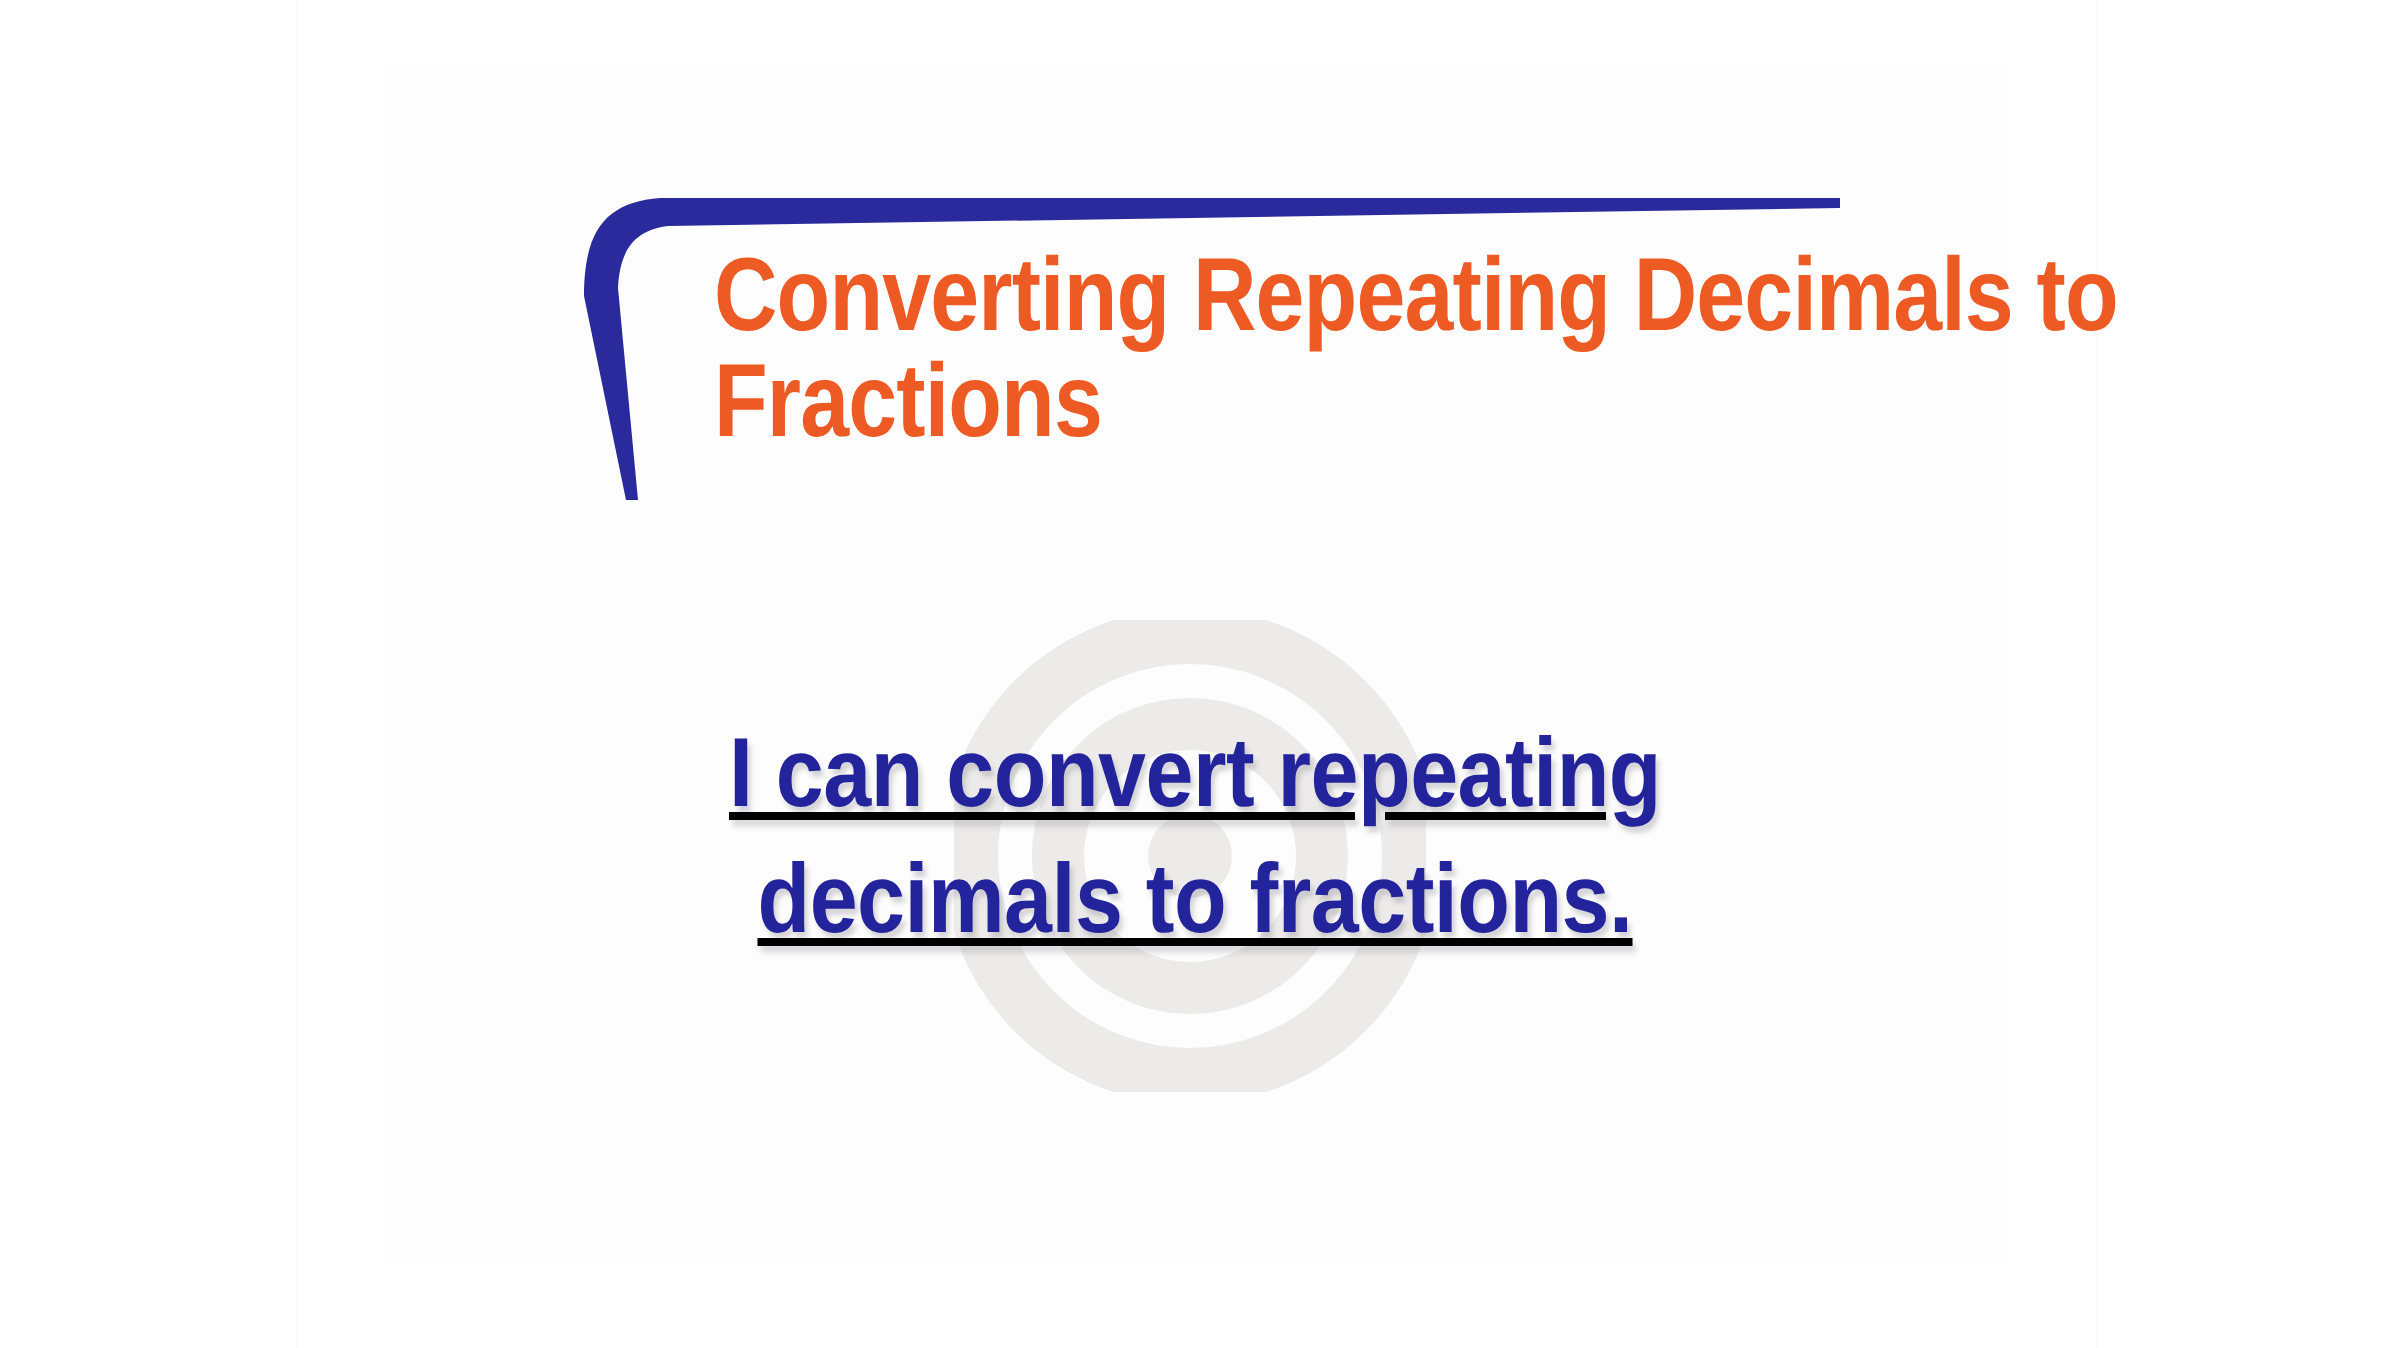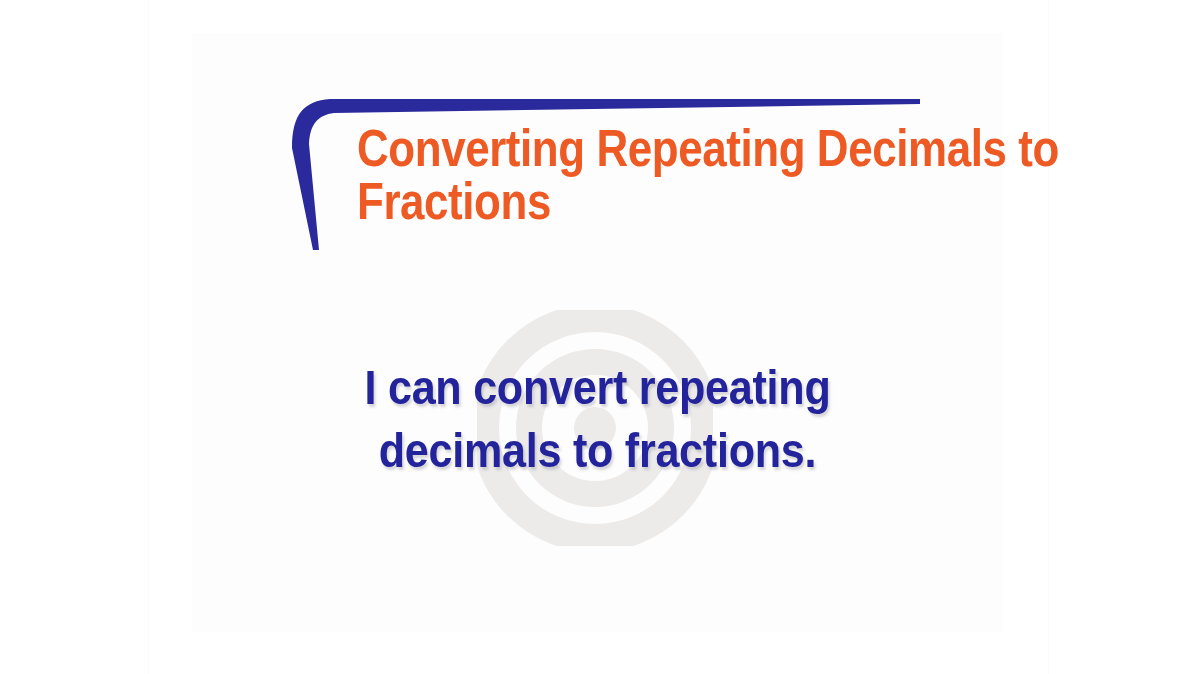--- a/index.html
+++ b/index.html
@@ -86,20 +86,21 @@
     transform-origin: left center;
   }
 
   
   .objective {
     position: absolute;
     left: 192px;
     top: 356px;
     width: 811px;
     text-align: center;
+    text-decoration: underline;
   }
   .objective-line {
     font-family: "Liberation Sans Narrow", "Liberation Sans", sans-serif;
     font-weight: 700;
     font-size: 49px;
     line-height: 63px;
     letter-spacing: -0.3px;
     color: #23239B;
     white-space: nowrap;
     transform: scaleX(0.88);

